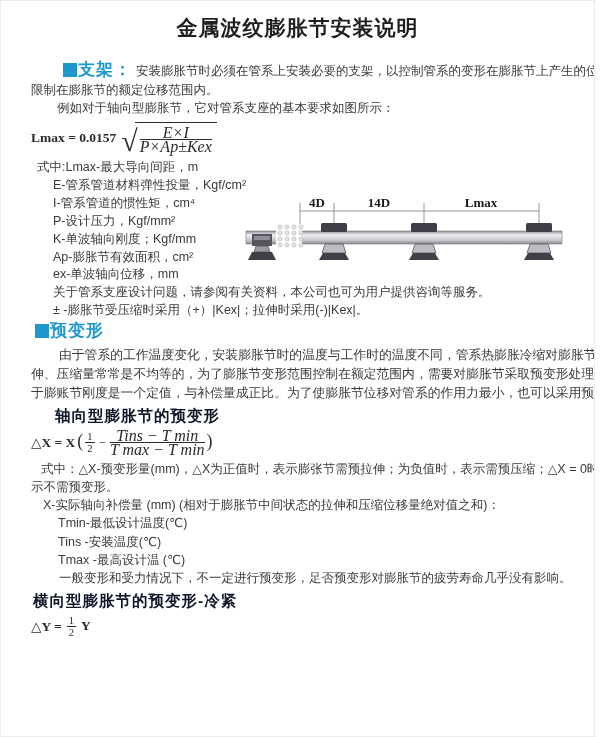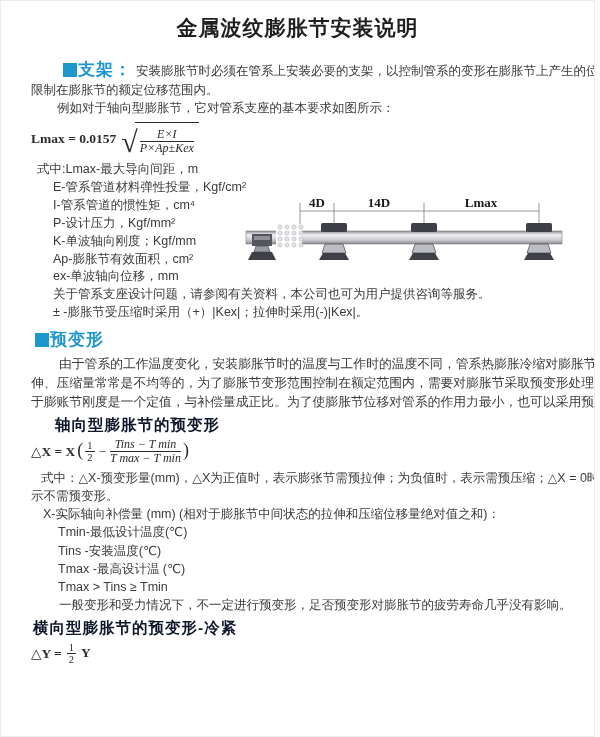--- a/index.html
+++ b/index.html
@@ -11,21 +11,21 @@
   .content{padding:0 30px;}
   h1.title{
     margin:0;padding-top:13px;text-align:center;
     font-size:21px;line-height:28px;font-weight:700;color:#1f1f1f;letter-spacing:1px;
   }
   .ln{white-space:nowrap;font-size:12.5px;line-height:18px;}
   
   .sec-line{margin-top:16px;padding-left:32px;line-height:23px;white-space:nowrap;}
   .sq{display:inline-block;width:14px;height:14px;background:#1e97cd;margin-right:1px;vertical-align:-2px;}
   .sec-h{font-size:17px;font-weight:700;color:#1e97cd;letter-spacing:1px;margin-right:4px;}
-  .sec-h2-line{margin-top:7px;padding-left:4px;line-height:22px;white-space:nowrap;}
+  .sec-h2-line{padding-left:4px;line-height:22px;white-space:nowrap;}
   .sub-h{font-size:15.5px;font-weight:700;color:#0f172a;letter-spacing:1px;line-height:21px;white-space:nowrap;}
   .sub-h.axial{padding-left:24px;margin-top:3px;}
   .sub-h.lateral{padding-left:2px;margin-top:3px;}
   .ind-a{padding-left:26px;}  
   .ind-b{padding-left:6px;}   
   .ind-c{padding-left:22px;}  
   .ind-d{padding-left:28px;}  
   .ind-e{padding-left:10px;}  
   .ind-f{padding-left:12px;}  
   .ind-g{padding-left:27px;}  
@@ -36,21 +36,21 @@
   .para{margin-top:3px;}
   .notes{margin-top:2px;}
   
   .formula{display:flex;justify-content:flex-start;align-items:center;
            font-family:"Liberation Serif","DejaVu Serif",serif;color:#2b2b2b;}
   .f1{margin:5px 0 6px;}
   .f1 .lhs{font-weight:700;font-size:13.5px;margin-right:5px;}
   .sqrt-sign{font-size:30px;font-weight:400;line-height:0;transform:translateY(3px);margin-right:-3px;}
   .radicand{display:inline-block;border-top:1.4px solid #2b2b2b;padding:1px 5px 0 5px;}
   .fr{display:inline-flex;flex-direction:column;text-align:center;
-      font-size:12px;line-height:13px;font-style:italic;}
+      font-size:16px;line-height:13px;font-style:italic;}
   .fr .num{border-bottom:1px solid #2b2b2b;padding:0 3px;}
   .f2{margin:3px 0 4px;}
   .f2 .lhs,.f3 .lhs,.f3 .rhs{font-weight:700;font-size:13.5px;}
   .paren{font-size:18px;font-weight:400;margin:0 2px;transform:translateY(-1px);}
   .half{display:inline-flex;flex-direction:column;text-align:center;
         font-size:10.5px;line-height:11px;font-style:normal;}
   .half .num{border-bottom:1px solid #2b2b2b;padding:0 2px;}
   .op{font-size:13px;margin:0 4px;}
   .f3{margin:4px 0 5px;}
   .f3 .half{margin:0 5px;}
@@ -121,21 +121,20 @@
       <span class="paren">)</span>
     </div>
 
     <div class="notes">
       <div class="ln ind-e">式中：△X-预变形量(mm)，△X为正值时，表示膨张节需预拉伸；为负值时，表示需预压缩；△X = 0时表</div>
       <div class="ln">示不需预变形。</div>
       <div class="ln ind-f">X-实际轴向补偿量 (mm) (相对于膨胀节中间状态的拉伸和压缩位移量绝对值之和)：</div>
       <div class="ln ind-g">Tmin-最低设计温度(℃)</div>
       <div class="ln ind-g">Tins -安装温度(℃)</div>
       <div class="ln ind-g">Tmax -最高设计温 (℃)</div>
-      <div class="ln ind-g">Tmax &gt; Tins ≥ Tmin</div>
       <div class="ln ind-d">一般变形和受力情况下，不一定进行预变形，足否预变形对膨胀节的疲劳寿命几乎没有影响。</div>
     </div>
 
     <div class="sub-h lateral">横向型膨胀节的预变形-冷紧</div>
 
     <div class="formula f3">
       <span class="lhs">△Y =</span>
       <span class="half">
         <span class="num">1</span>
         <span class="den">2</span>

